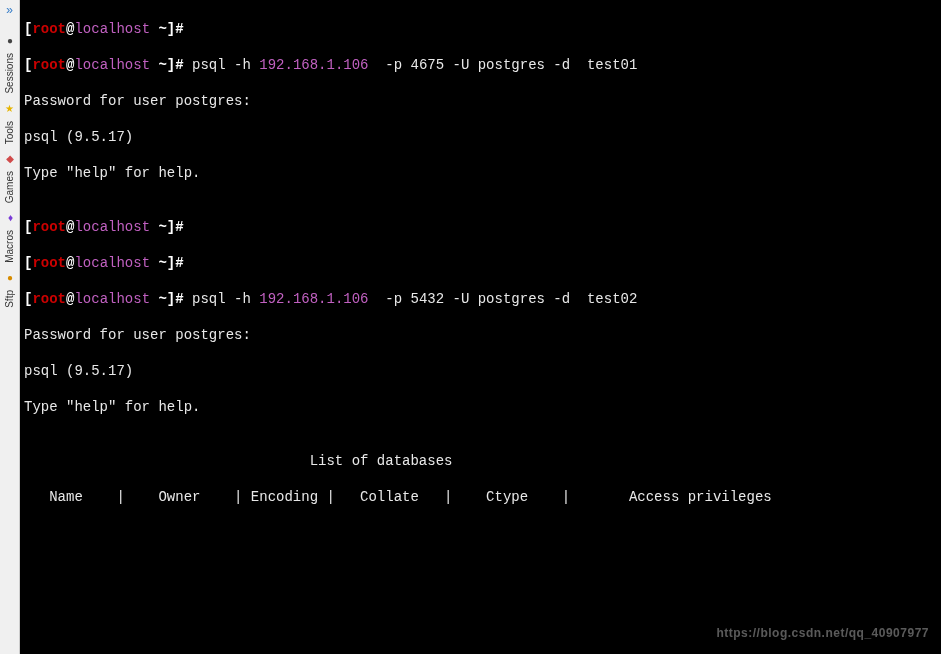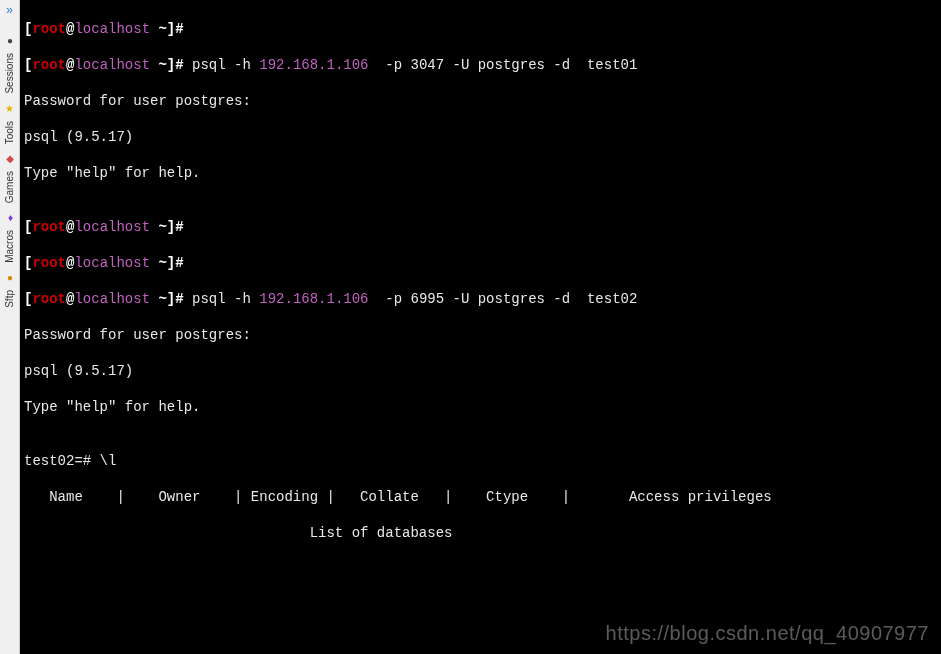--- a/index.html
+++ b/index.html
@@ -61,22 +61,23 @@
   .line { display: block; }
   .red { color: #cc0000; font-weight: bold; }
   .mag { color: #c060c0; }
   .bwhite { color: #ffffff; font-weight: bold; }
   .watermark {
     position: absolute;
     right: 12px;
     bottom: 12px;
     color: rgba(200,200,200,0.45);
     font-family: Arial, sans-serif;
-    font-size: 20px;
+    font-size: 12px;
     letter-spacing: 0.5px;
+    font-weight: bold;
   }
 </style>
 </head>
 <body>
 
 <div class="sidebar">
   <div class="expand">»</div>
   <div id="side-tabs">
       <div class="tab">
         <span>Sessions</span>
@@ -96,35 +97,34 @@
       </div>
       <div class="tab">
         <span>Sftp</span>
         <span class="ico ico-sftp">●</span>
       </div>
     </div>
 </div>
 
 <div class="terminal">
 <span class="line"><span class="bwhite">[</span><span class="red">root</span><span class="bwhite">@</span><span class="mag">localhost</span><span class="bwhite"> ~]#</span></span>
-<span class="line"><span class="bwhite">[</span><span class="red">root</span><span class="bwhite">@</span><span class="mag">localhost</span><span class="bwhite"> ~]#</span><span> psql -h </span><span class="mag">192.168.1.106</span><span>  -p 3047 -U postgres -d  test01</span></span>
+<span class="line"><span class="bwhite">[</span><span class="red">root</span><span class="bwhite">@</span><span class="mag">localhost</span><span class="bwhite"> ~]#</span><span> psql -h </span><span class="mag">192.168.1.106</span><span>  -p 4675 -U postgres -d  test01</span></span>
 <span class="line">Password for user postgres:</span>
 <span class="line">psql (9.5.17)</span>
 <span class="line">Type "help" for help.</span>
 <span class="line"></span>
 <span class="line"><span class="bwhite">[</span><span class="red">root</span><span class="bwhite">@</span><span class="mag">localhost</span><span class="bwhite"> ~]#</span></span>
 <span class="line"><span class="bwhite">[</span><span class="red">root</span><span class="bwhite">@</span><span class="mag">localhost</span><span class="bwhite"> ~]#</span></span>
-<span class="line"><span class="bwhite">[</span><span class="red">root</span><span class="bwhite">@</span><span class="mag">localhost</span><span class="bwhite"> ~]#</span><span> psql -h </span><span class="mag">192.168.1.106</span><span>  -p 6995 -U postgres -d  test02</span></span>
+<span class="line"><span class="bwhite">[</span><span class="red">root</span><span class="bwhite">@</span><span class="mag">localhost</span><span class="bwhite"> ~]#</span><span> psql -h </span><span class="mag">192.168.1.106</span><span>  -p 5432 -U postgres -d  test02</span></span>
 <span class="line">Password for user postgres:</span>
 <span class="line">psql (9.5.17)</span>
 <span class="line">Type "help" for help.</span>
 <span class="line"></span>
-<span class="line">test02=# \l</span>
+<span class="line">                                  List of databases</span>
 <span class="line">   Name    |    Owner    | Encoding |   Collate   |    Ctype    |       Access privileges       </span>
-<span class="line">                                  List of databases</span>
 
 
 
 <span class="line"></span>
 
 
 
 
 <div class="watermark">https://blog.csdn.net/qq_40907977</div>
 </div>

